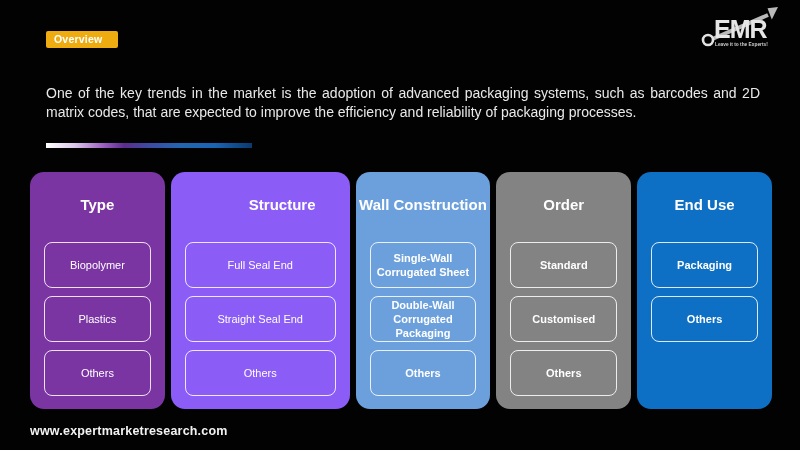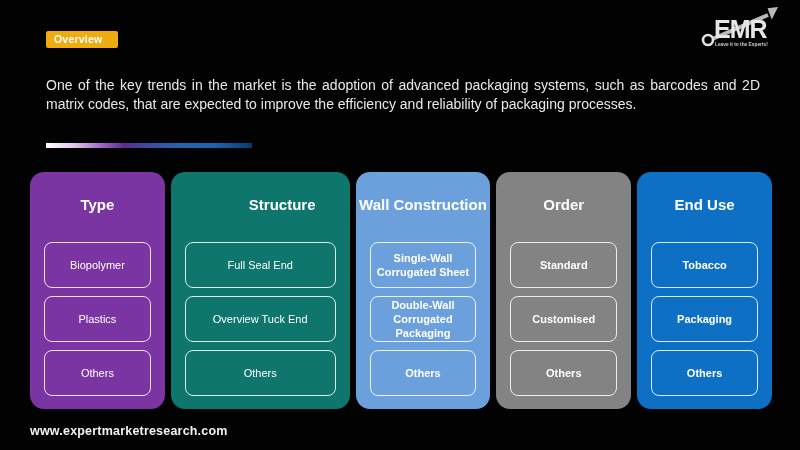--- a/index.html
+++ b/index.html
@@ -34,21 +34,21 @@
     margin: 0;
     font-size: 28px;
     font-weight: bold;
     letter-spacing: .2px;
   }
   .title .white { color: #ffffff; }
   .title .yellow { color: #fdc214; }
   .description {
     position: absolute;
     left: 46px;
-    top: 76px;
+    top: 84px;
     width: 714px;
     margin: 0;
     font-size: 14px;
     line-height: 19px;
     color: #e9e9e9;
     text-align: justify;
   }
   .gradient-bar {
     position: absolute;
     left: 46px;
@@ -136,25 +136,25 @@
 
   <div class="columns">
       <div class="column" style="background: rgb(122, 53, 162);">
         <div class="column-title">Type</div>
         <div class="column-items">
           <div class="column-item">Biopolymer</div>
           <div class="column-item">Plastics</div>
           <div class="column-item">Others</div>
         </div>
       </div>
-      <div class="column" style="background: #0f766e; padding-left: 44px;">
+      <div class="column" style="background: #8b5cf6; padding-left: 44px;">
         <div class="column-title">Structure</div>
         <div class="column-items">
           <div class="column-item">Full Seal End</div>
-          <div class="column-item">Overview Tuck End</div>
+          <div class="column-item">Straight Seal End</div>
           <div class="column-item">Others</div>
         </div>
       </div>
       <div class="column" style="background: rgb(108, 160, 220);">
         <div class="column-title">Wall Construction</div>
         <div class="column-items">
           <div class="column-item bold">Single-Wall Corrugated Sheet</div>
           <div class="column-item bold">Double-Wall Corrugated Packaging</div>
           <div class="column-item bold">Others</div>
         </div>
@@ -163,21 +163,20 @@
         <div class="column-title">Order</div>
         <div class="column-items">
           <div class="column-item bold">Standard</div>
           <div class="column-item bold">Customised</div>
           <div class="column-item bold">Others</div>
         </div>
       </div>
       <div class="column" style="background: rgb(14, 112, 196);">
         <div class="column-title">End Use</div>
         <div class="column-items">
-          <div class="column-item bold">Tobacco</div>
           <div class="column-item bold">Packaging</div>
           <div class="column-item bold">Others</div>
         </div>
       </div>
     </div>
 
   <div class="logo">
     <svg width="88" height="46" viewBox="0 0 88 46">
       <line x1="10" y1="34" x2="68" y2="9" stroke="#b9b9b9" stroke-width="4"></line>
       <polygon points="78,1 67.5,2.2 71.8,13.4" fill="#b9b9b9"></polygon>

